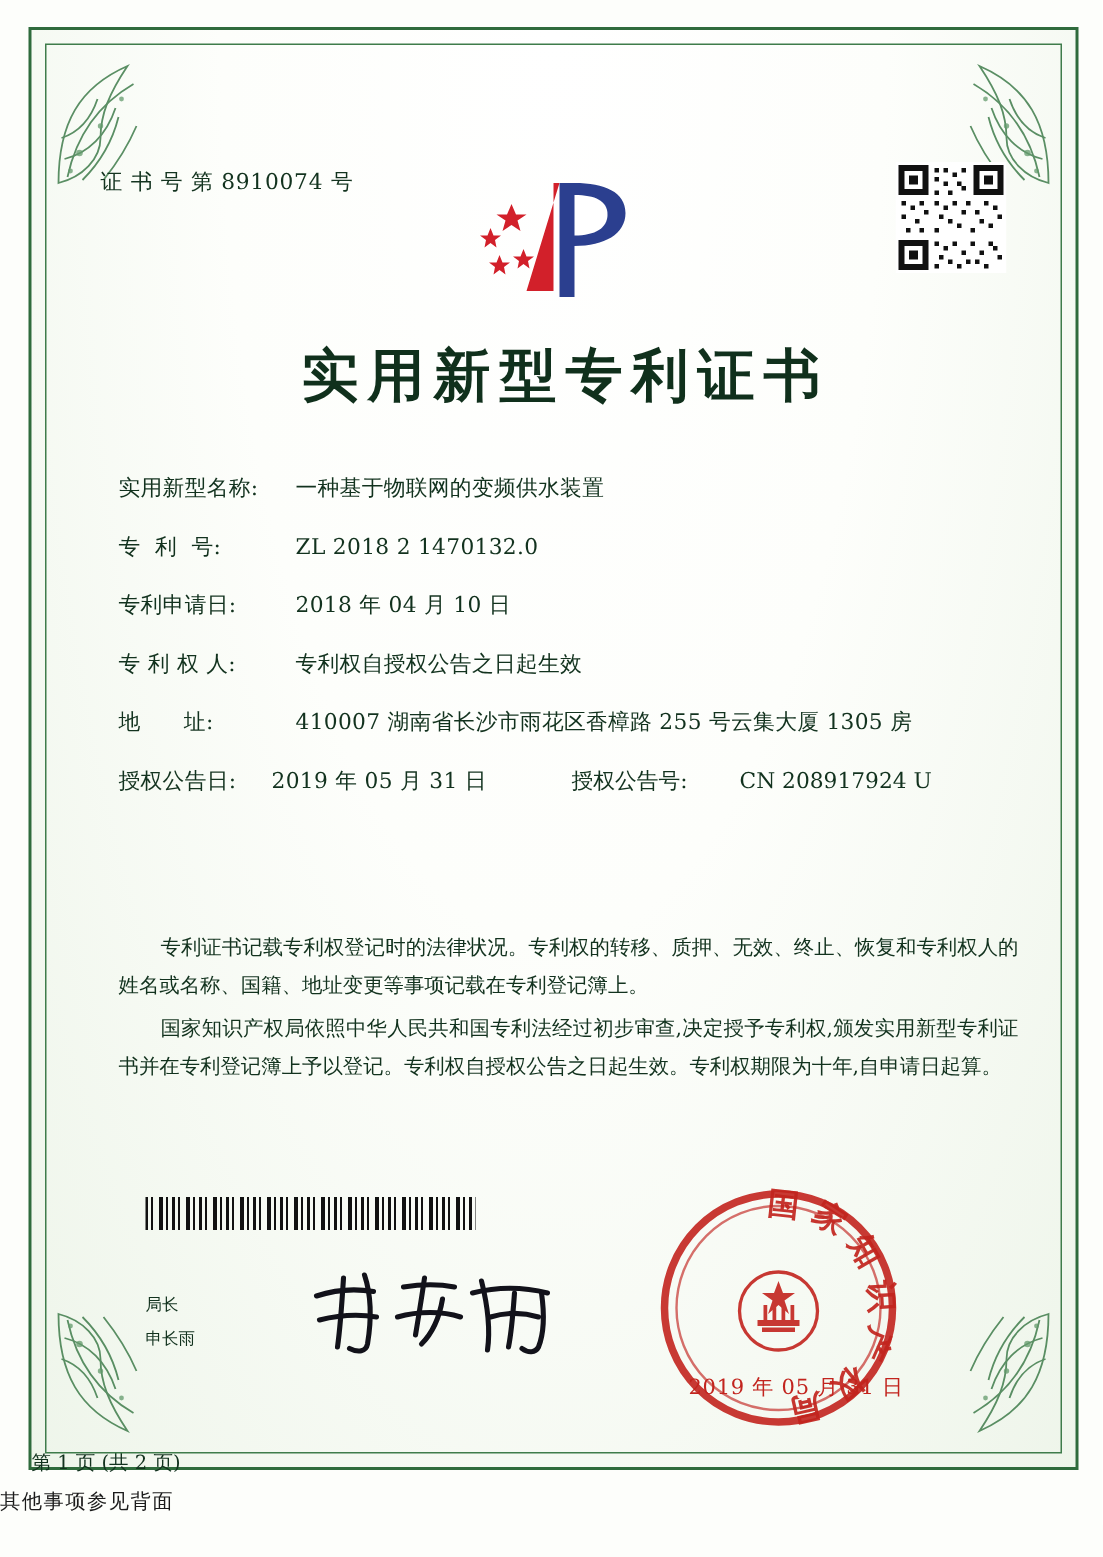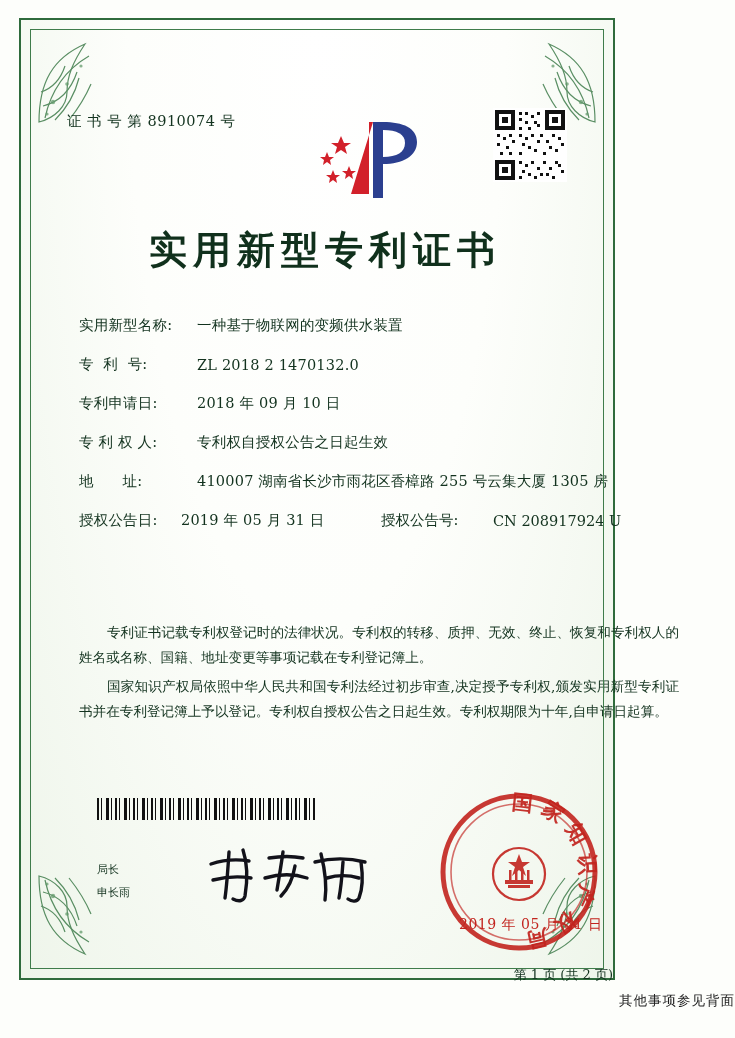--- a/index.html
+++ b/index.html
@@ -22,21 +22,21 @@
     left: 0; top: 0;
     width: 735px;
     height: 1038px;
     background: #fdfefb;
   }
 
   .cert-frame {
     position: absolute;
     left: 19px;
     top: 18px;
-    width: 596px;
+    width: 700px;
     height: 962px;
     border: 2px solid #2f6b3c;
     box-sizing: border-box;
     background:
       radial-gradient(ellipse at 50% 0%, #ffffff 0%, #fdfefb 45%, #eef5ea 100%);
   }
   .cert-frame::after {
     content: "";
     position: absolute;
     left: 9px; top: 9px; right: 9px; bottom: 9px;
@@ -199,30 +199,30 @@
     font-size: 14px;
     color: #c2241e;
     letter-spacing: .5px;
   }
 
   
   .page-no {
     position: absolute;
     left: 0; right: 0;
     top: 946px;
-    text-align: right;
+    text-align: left;
     font-family: "DejaVu Serif", "Liberation Serif", serif;
     font-size: 13px;
     color: #12321e;
   }
   .footer-note {
     position: absolute;
     left: 0; right: 0;
     top: 992px;
-    text-align: right;
+    text-align: left;
     font-family: "DejaVu Serif", "Liberation Serif", serif;
     font-size: 13.5px;
     color: #1b1b1b;
     letter-spacing: 1px;
   }
 </style>
 </head>
 <body>
 
 <div class="page">
@@ -396,21 +396,21 @@
       <div class="field-row">
         <span class="field-label">实用新型名称:</span>
         <span class="field-value">一种基于物联网的变频供水装置</span>
       </div>
       <div class="field-row">
         <span class="field-label">专  利  号:</span>
         <span class="field-value">ZL 2018 2 1470132.0</span>
       </div>
       <div class="field-row">
         <span class="field-label">专利申请日:</span>
-        <span class="field-value">2018 年 09 月 10 日</span>
+        <span class="field-value">2018 年 04 月 10 日</span>
       </div>
       <div class="field-row">
         <span class="field-label">专 利 权 人:</span>
         <span class="field-value">专利权自授权公告之日起生效</span>
       </div>
       <div class="field-row">
         <span class="field-label">地      址:</span>
         <span class="field-value">410007 湖南省长沙市雨花区香樟路 255 号云集大厦 1305 房</span>
       </div>
       <div class="field-row dual">

